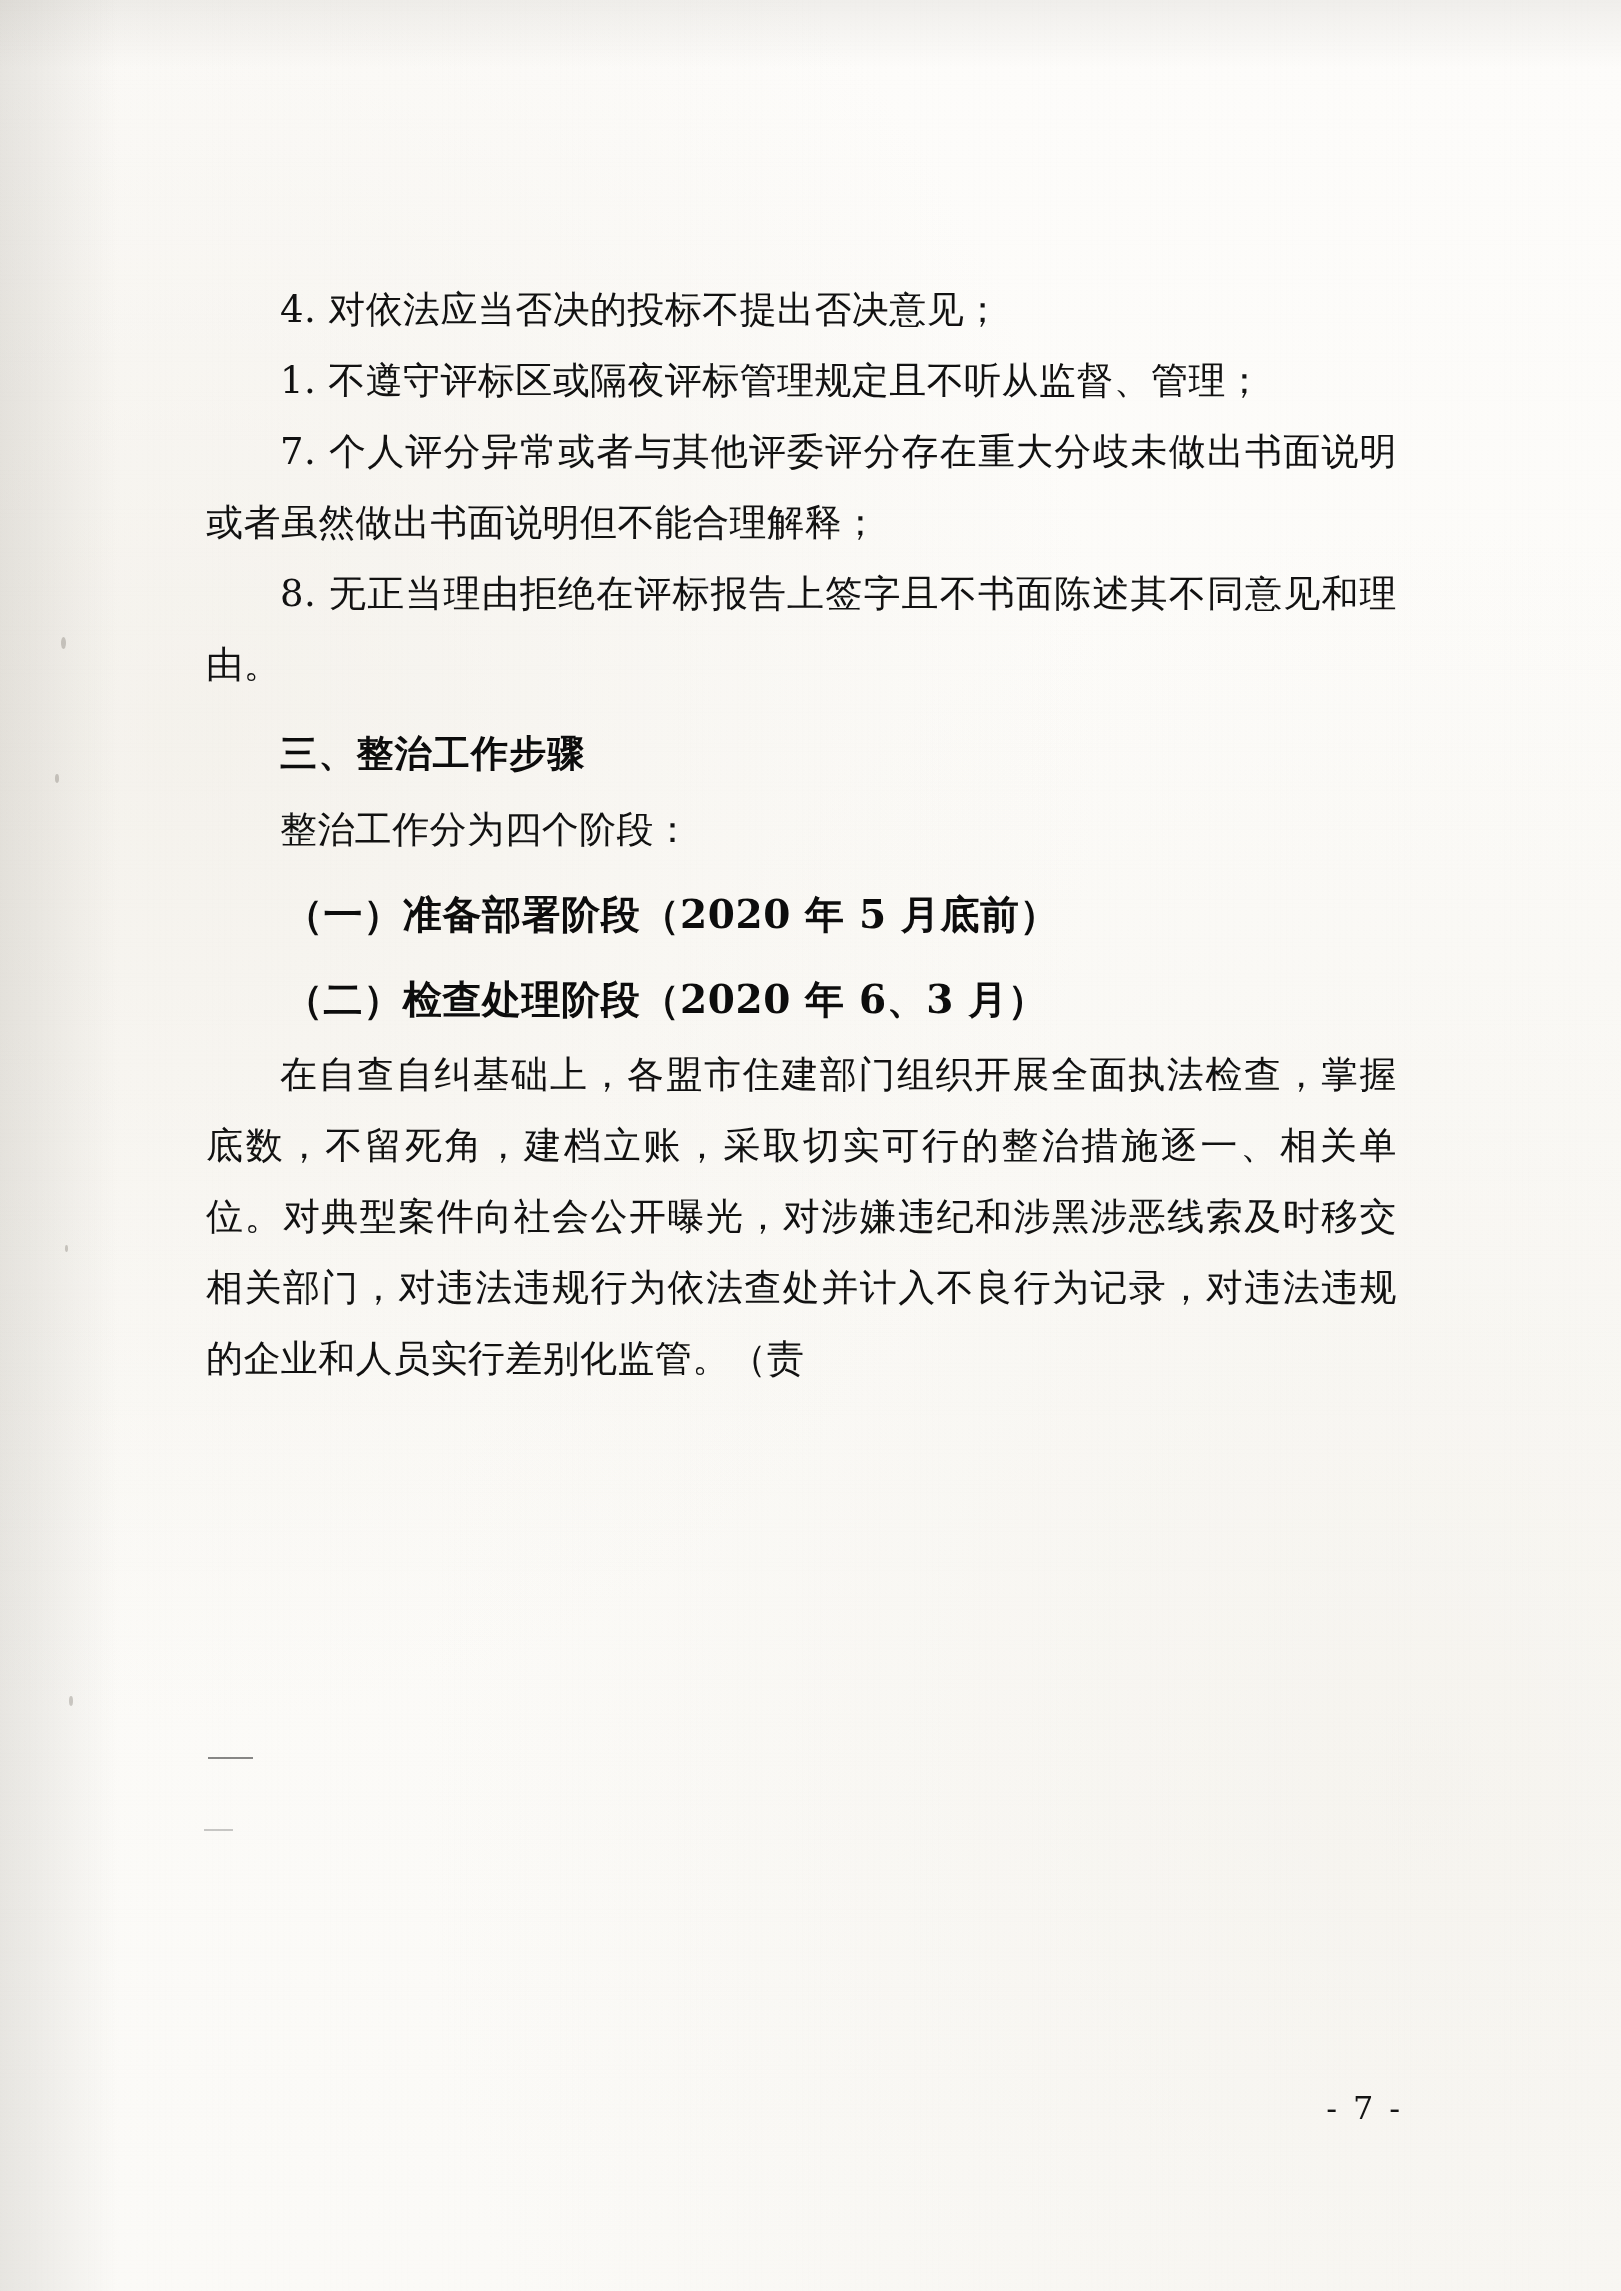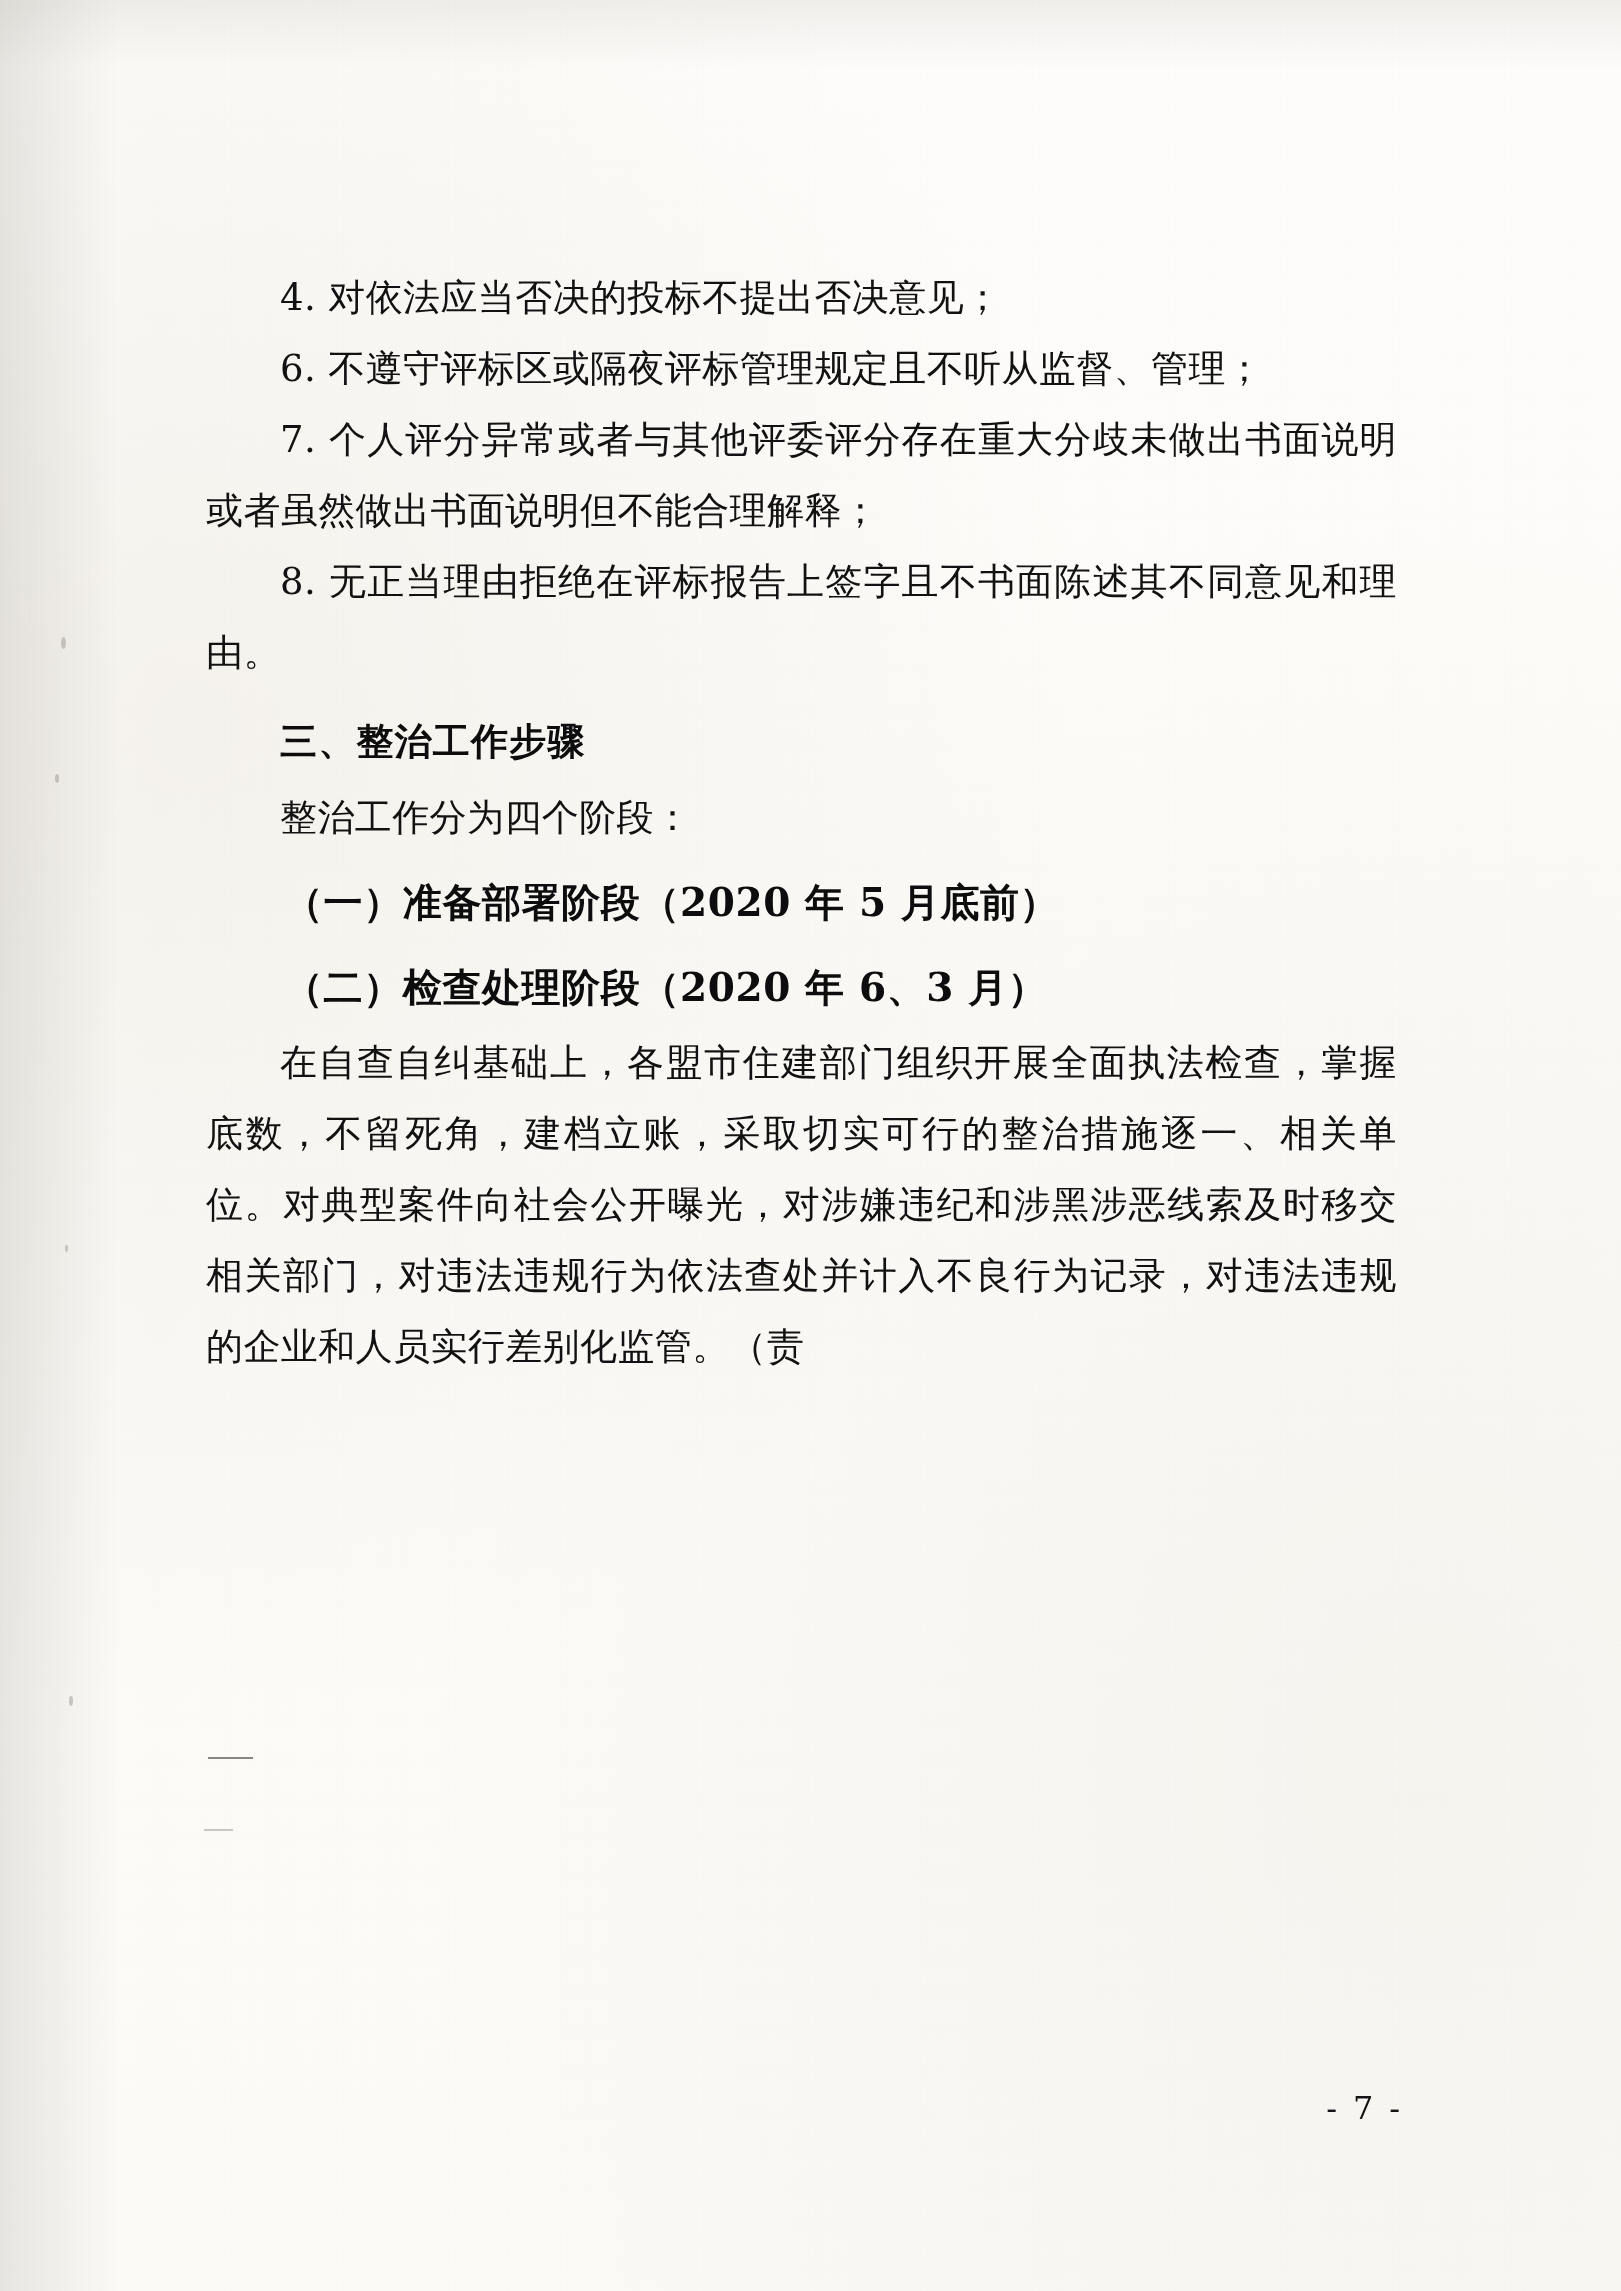--- a/index.html
+++ b/index.html
@@ -57,21 +57,21 @@
   .speck {
     position: absolute;
     background: rgba(120,115,105,0.35);
     border-radius: 50%;
     pointer-events: none;
   }
 
   #text-column {
     position: absolute;
     left: 206px;
-    top: 262px;
+    top: 274px;
     width: 1191px;
   }
 
   .para {
     font-size: 37px;
     line-height: 71px;
     color: #121212;
     letter-spacing: 0.4px;
     text-align: justify;
     text-justify: inter-ideograph;
@@ -137,21 +137,21 @@
   <div class="speck" style="left:61px; top:637px; width:4.9px; height:11.8px;"></div>
   <div class="speck" style="left:55px; top:774px; width:3.9px; height:8.8px;"></div>
   <div class="speck" style="left:69px; top:1696px; width:3.9px; height:9.8px;"></div>
   <div class="speck" style="left:65px; top:1245px; width:2.9px; height:6.9px;"></div>
 
   <div id="text-column">
 
     <p class="para numbered">4. 对依法应当否决的投标不提出否决意见；</p>
 
 
-    <p class="para numbered">6. 不遵守评标区或隔夜评标管理规定且不听从监督、管理；</p>
+    <p class="para numbered">1. 不遵守评标区或隔夜评标管理规定且不听从监督、管理；</p>
 
     <p class="para numbered">7. 个人评分异常或者与其他评委评分存在重大分歧未做出书面说明或者虽然做出书面说明但不能合理解释；</p>
 
     <p class="para numbered">8. 无正当理由拒绝在评标报告上签字且不书面陈述其不同意见和理由。</p>
 
     <p class="heading">三、整治工作步骤</p>
 
     <p class="para indent2">整治工作分为四个阶段：</p>
 
     <p class="sub-heading">（一）准备部署阶段（2020 年 5 月底前）</p>

